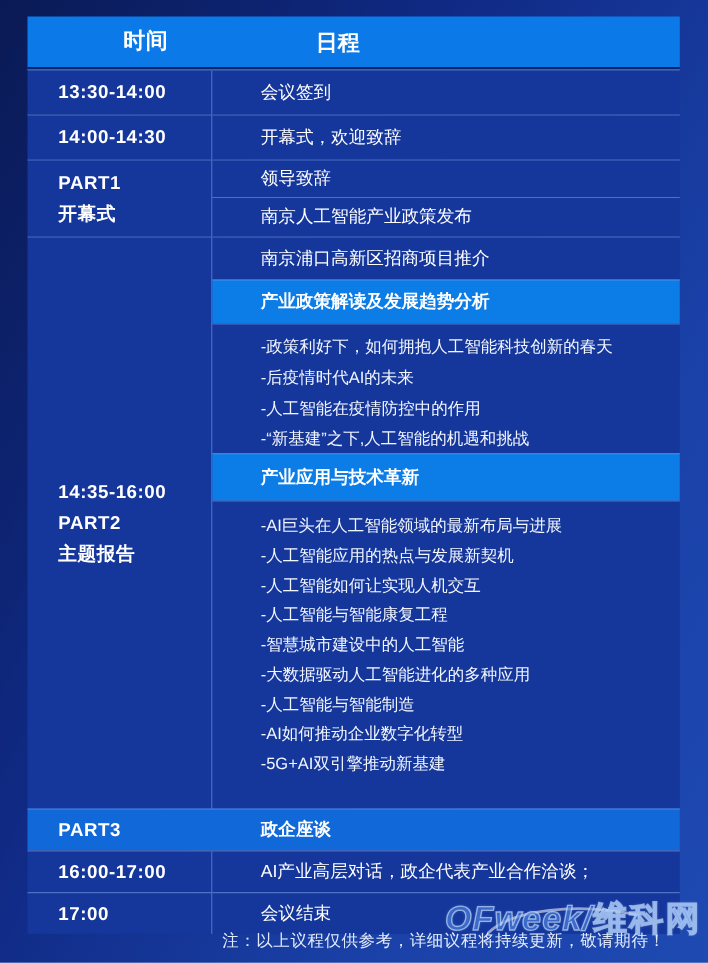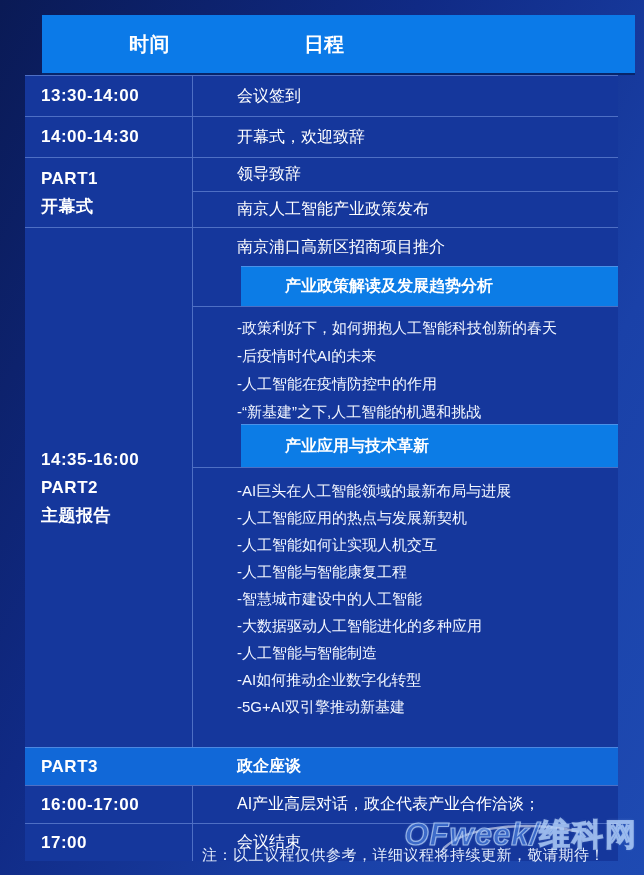--- a/index.html
+++ b/index.html
@@ -11,44 +11,44 @@
   }
   .table{
     position:absolute;left:25px;top:15px;width:593px;
   }
   .row{display:flex;width:100%;box-sizing:border-box;background:#15379c;}
   .row + .row{border-top:1px solid rgba(135,168,235,.5);}
   .tcol{
     width:168px;flex:0 0 168px;box-sizing:border-box;
     border-right:1px solid rgba(135,168,235,.5);
     display:flex;flex-direction:column;justify-content:center;
-    padding-left:16px;font-weight:bold;font-size:17px;line-height:28px;
+    padding-left:28px;font-weight:bold;font-size:17px;line-height:28px;
     letter-spacing:.5px;
   }
   .ccol{
     flex:1 1 auto;box-sizing:border-box;display:flex;flex-direction:column;justify-content:center;
     padding-left:44px;font-size:16px;
   }
   .header{
-    height:60px;background:#0b7ae8;border-bottom:2px solid rgba(8,22,84,.85);margin-left:17px;
+    height:48px;background:#0b7ae8;border-bottom:2px solid rgba(8,22,84,.85);
   }
   .header .tcol{border-right:none;padding-left:87px;font-size:20px;justify-content:center;}
   .header .ccol{padding-left:94px;font-size:20px;font-weight:bold;}
   .h41{height:41px;}
   .h38{height:38px;}
   .stack{padding:0;}
   .subrow{
     box-sizing:border-box;display:flex;align-items:center;padding-left:44px;font-size:16px;
   }
   .subrow + .subrow, .subrow + .bullets, .bullets + .subrow{border-top:1px solid rgba(135,168,235,.5);}
   .sub33{height:33px;}
   .sub36{height:36px;}
   .sub38{height:38px;}
   .hl{
-    background:#0c7ce6;font-weight:bold;margin-left:48px;
+    background:#0c7ce6;font-weight:bold;
   }
   .hl40{height:40px;}
   .hl43{height:43px;}
   .bullets{
     box-sizing:border-box;padding-left:44px;font-size:15px;color:#f2f6ff;
   }
   .bullets1{height:118px;padding-top:7px;line-height:28px;}
   .bullets2{height:280px;padding-top:9px;line-height:27px;}
   .part3row{height:38px;background:#1168d8;}
   .part3row .tcol{border-right:none;}

